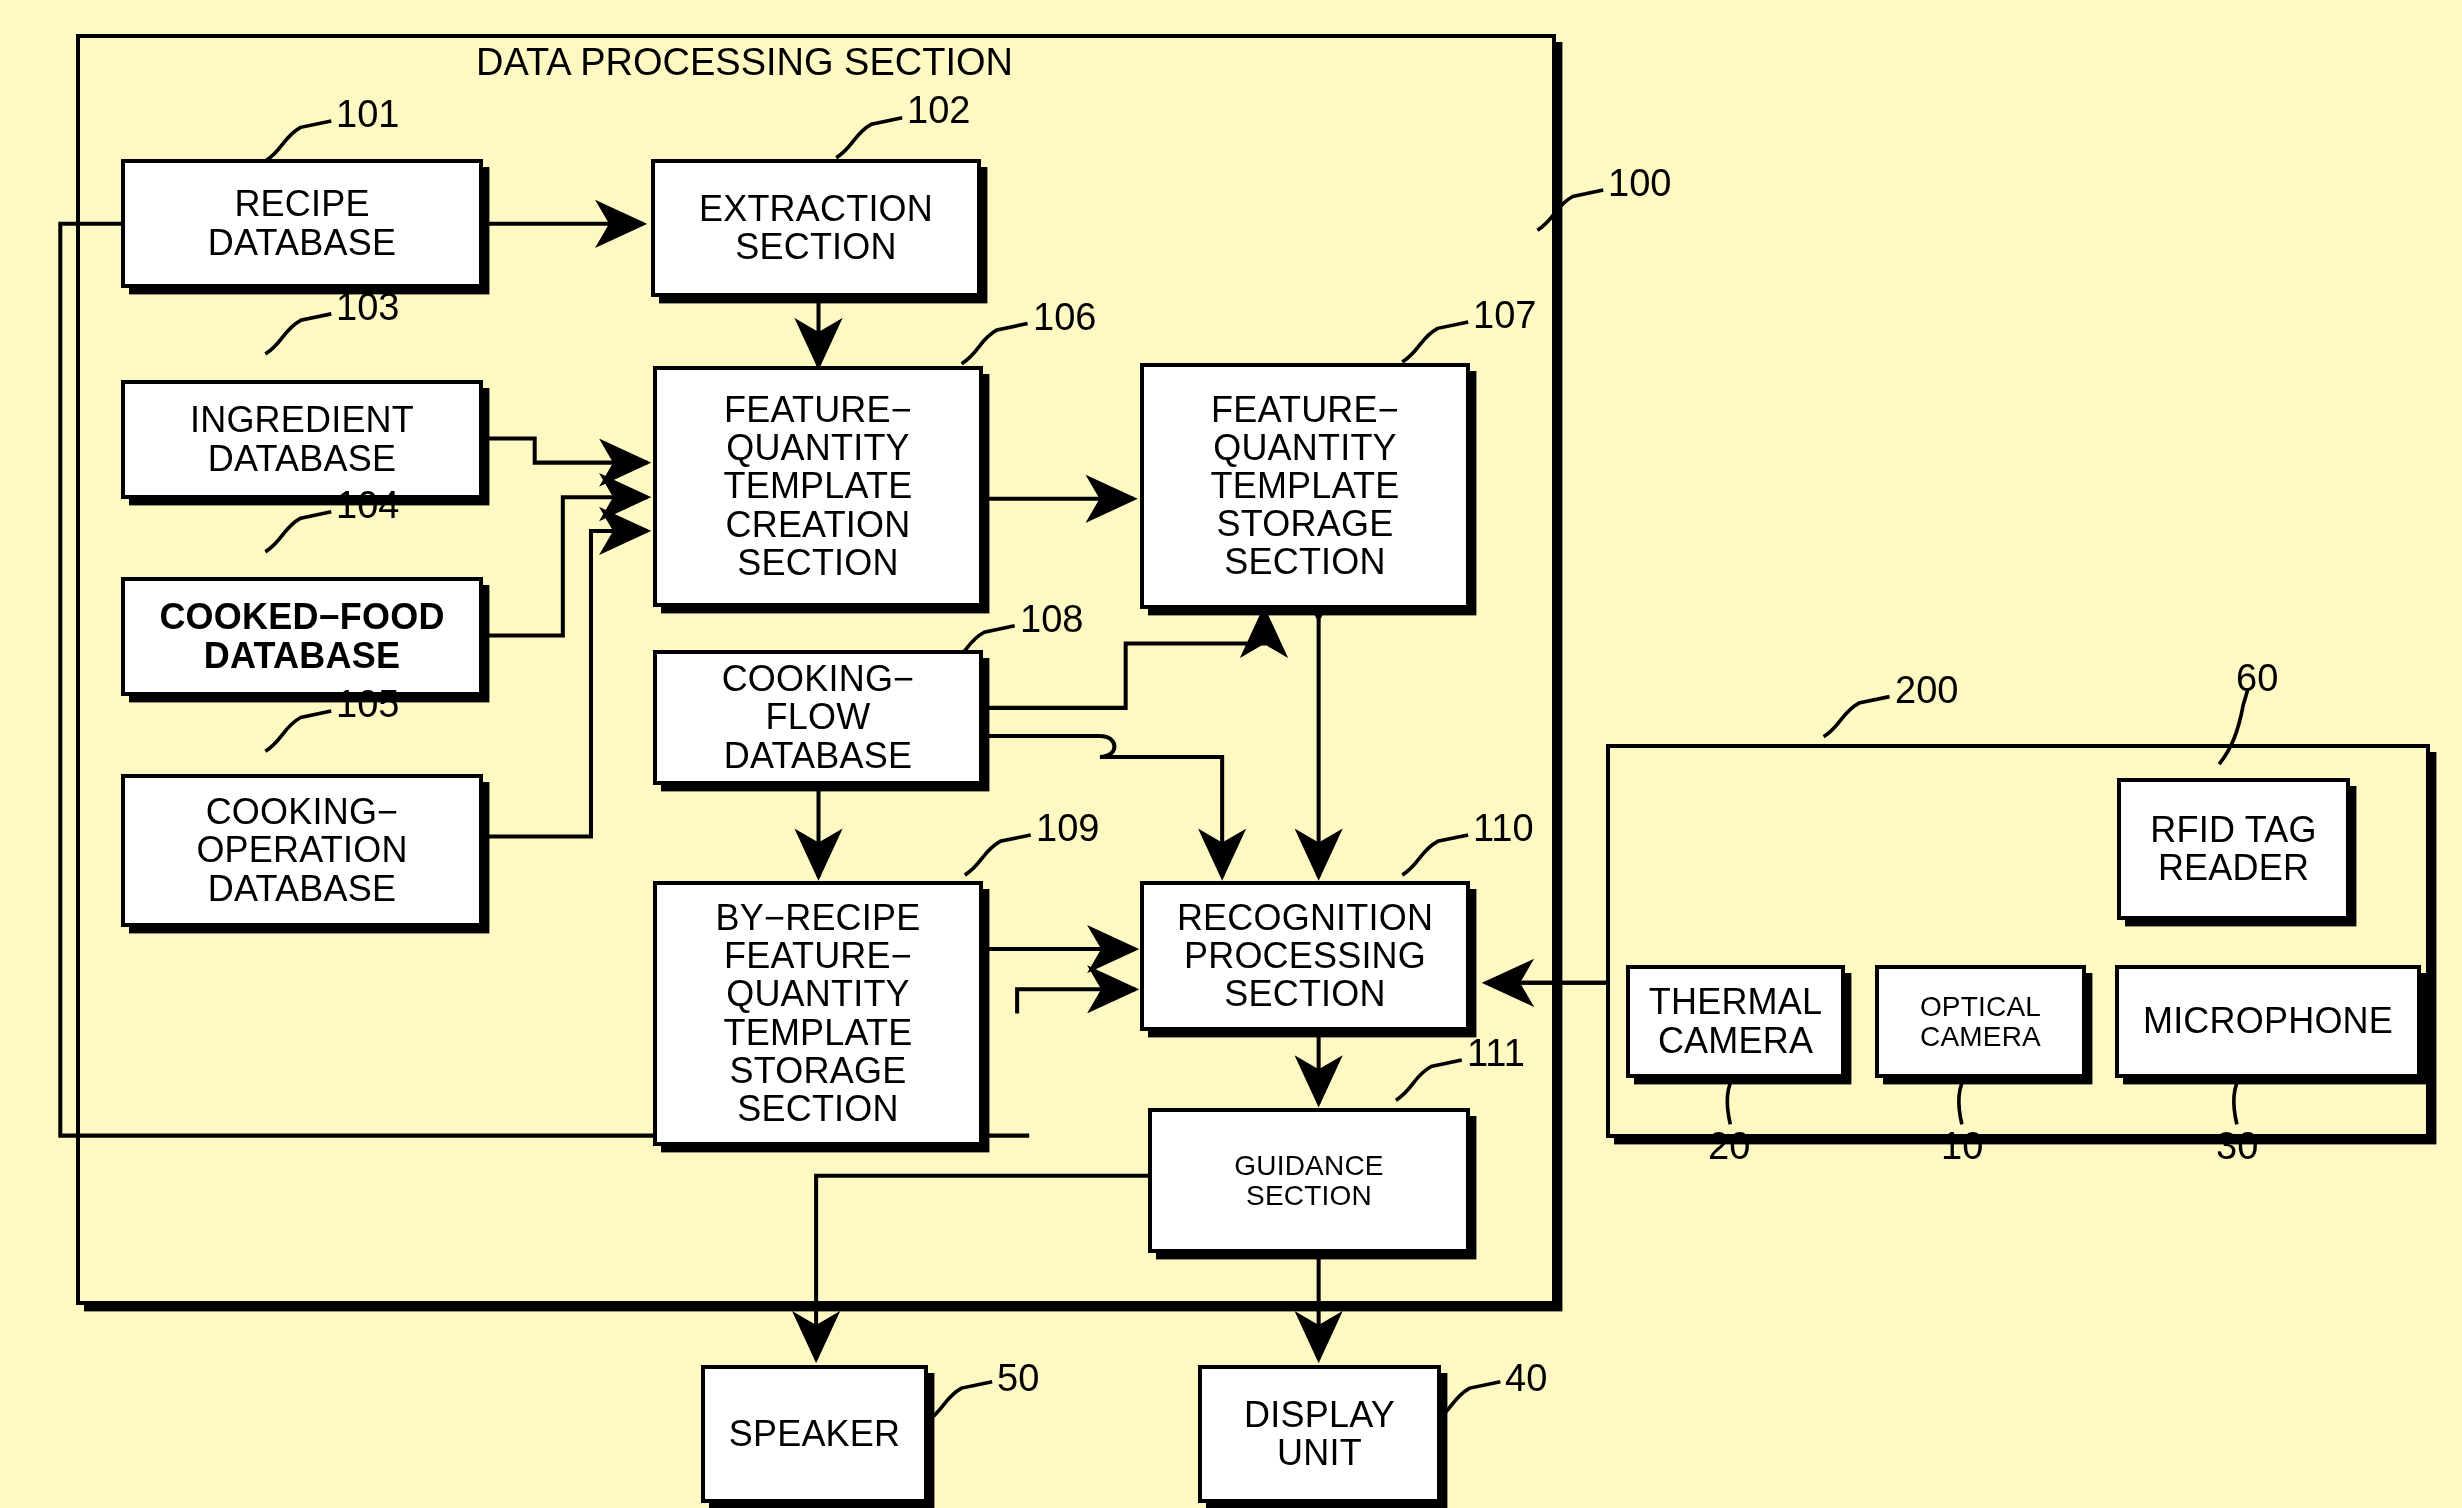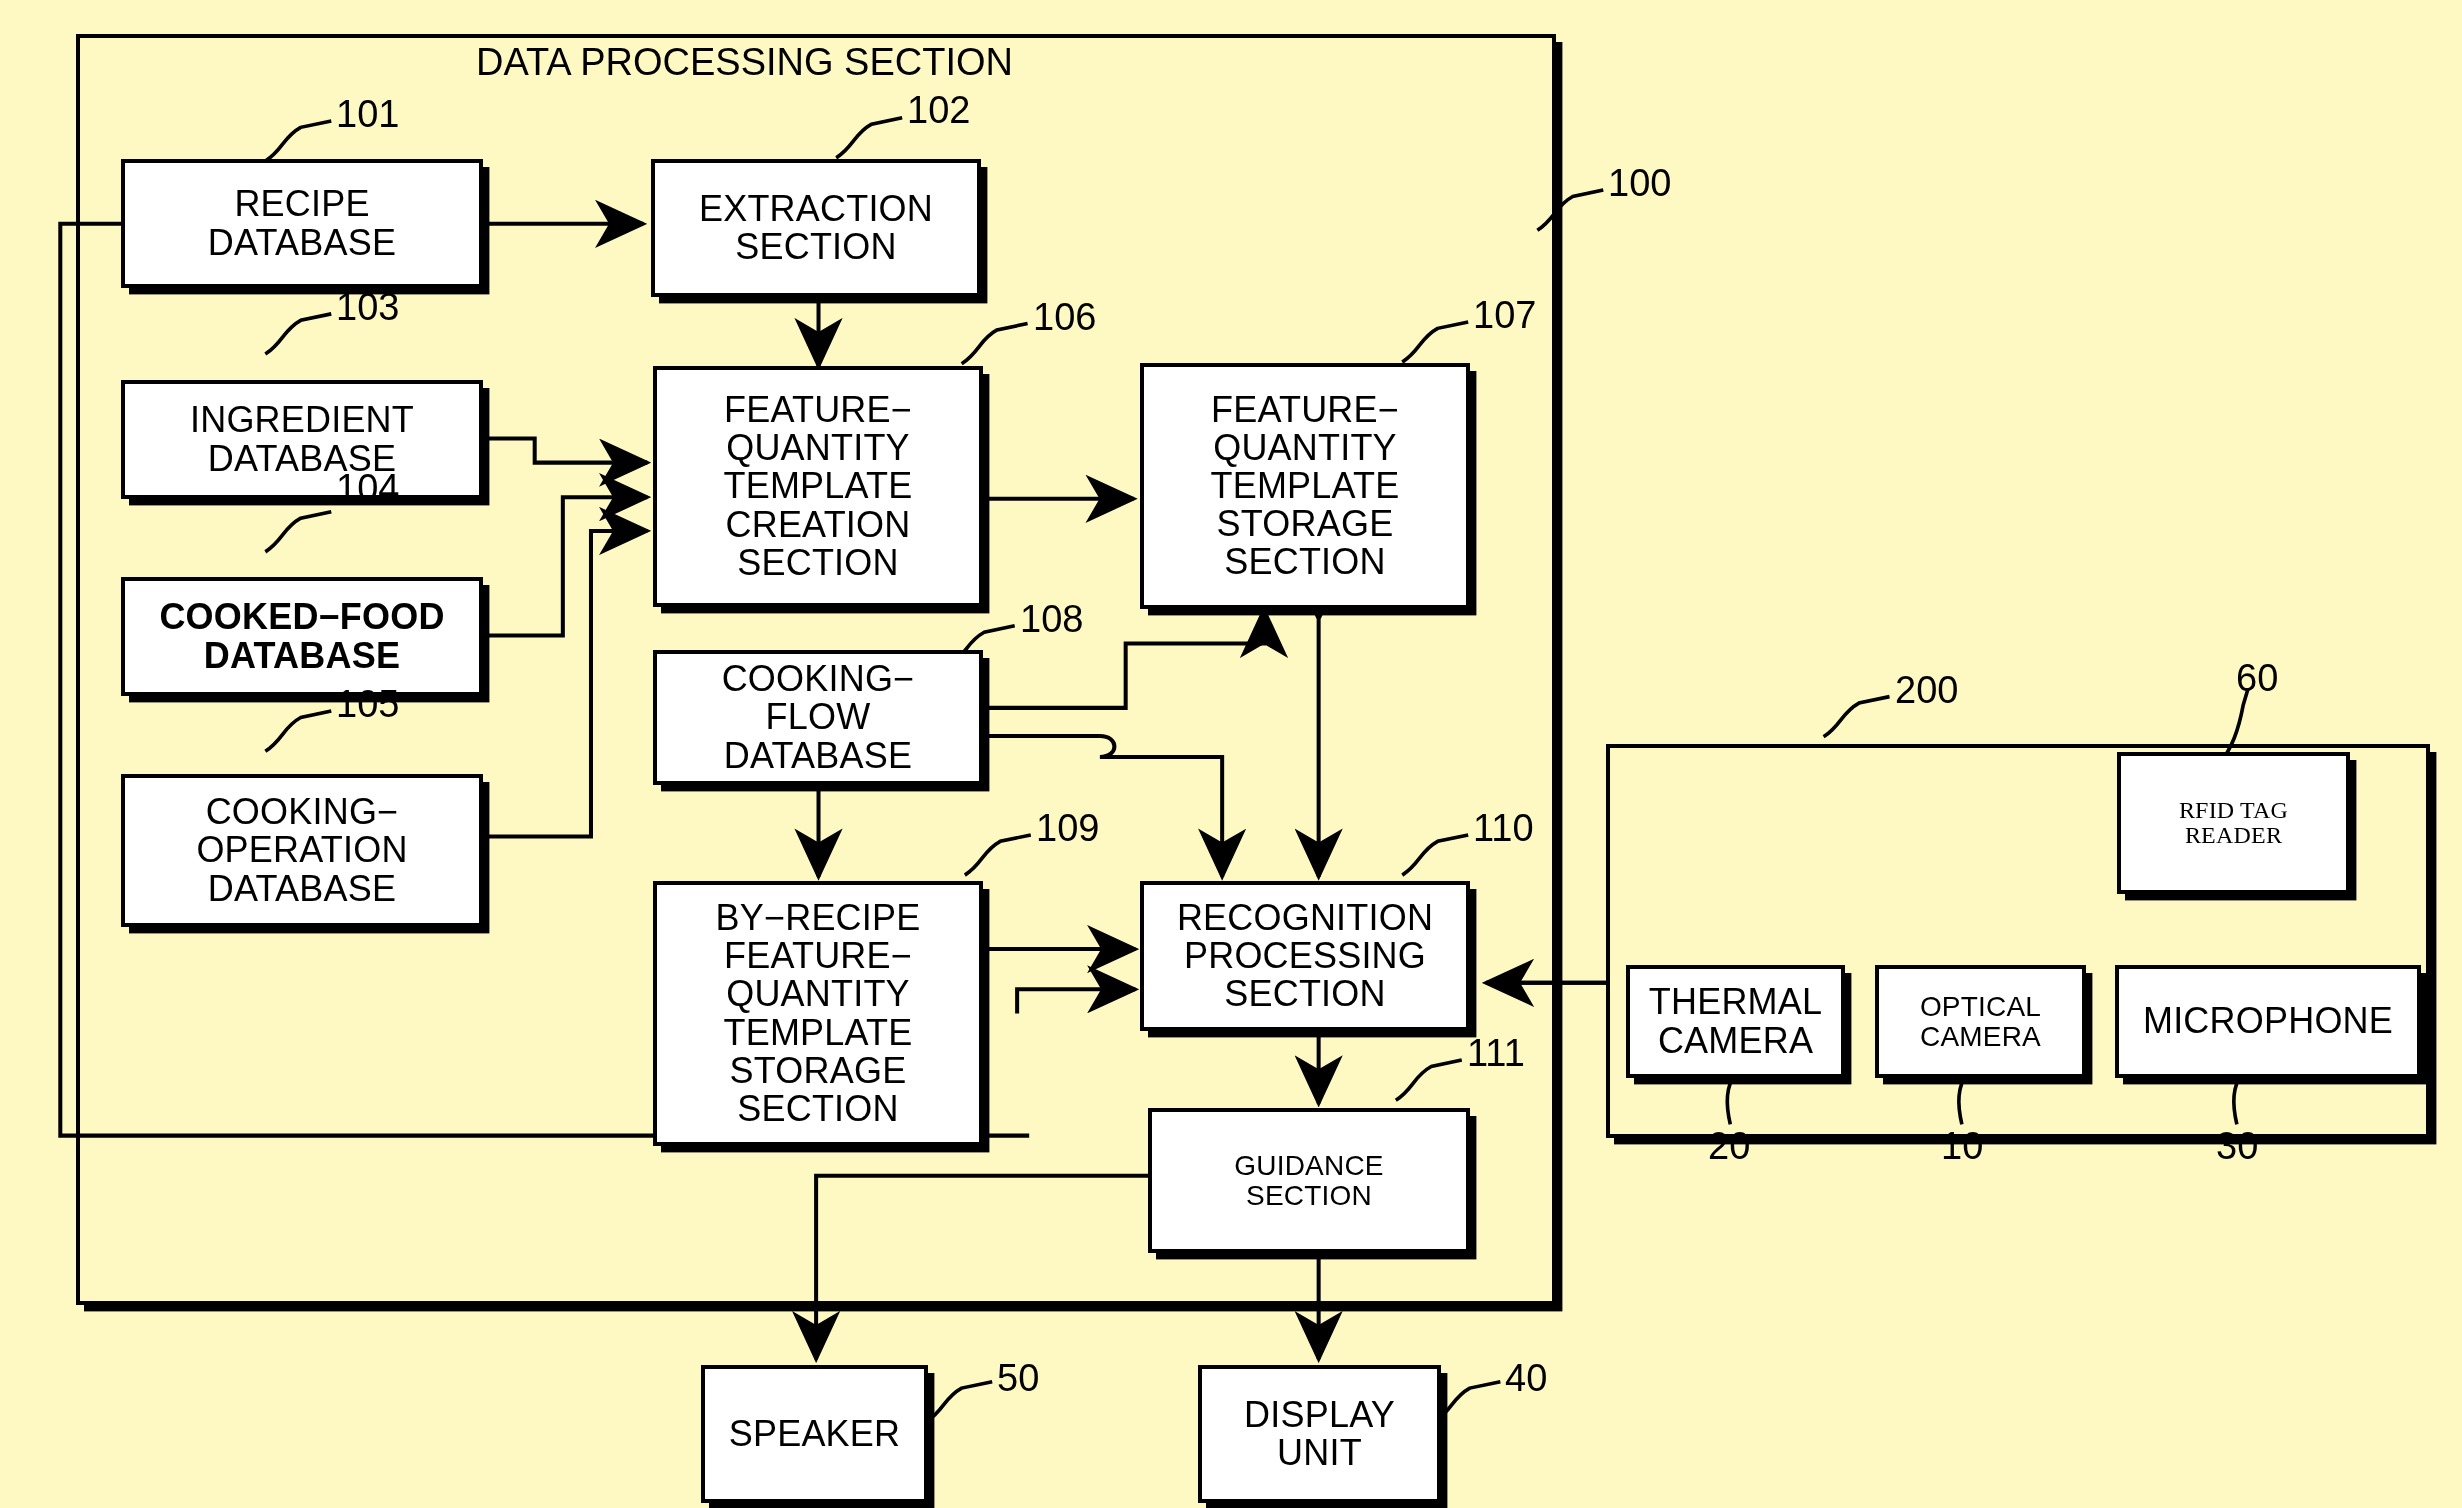--- a/index.html
+++ b/index.html
@@ -164,21 +164,21 @@
     <span>RECOGNITION
 PROCESSING
 SECTION</span>
   </div>
 
   <div class="box" style="left:1148px;top:1108px;width:322px;height:145px;font-size:28px;">
     <span>GUIDANCE
 SECTION</span>
   </div>
 
-  <div class="box" style="left:2117px;top:752px;width:233px;height:142px;font-size:24px;font-family:Liberation Serif, serif;">
+  <div class="box" style="left:2117px;top:778px;width:233px;height:142px;font-size:36px;">
     <span>RFID TAG
 READER</span>
   </div>
 
   <div class="box" style="left:1626px;top:965px;width:219px;height:113px;font-size:36px;">
     <span>THERMAL
 CAMERA</span>
   </div>
 
   <div class="box" style="left:1875px;top:965px;width:211px;height:113px;font-size:28px;">
@@ -195,21 +195,21 @@
   </div>
 
   <div class="box" style="left:1198px;top:1365px;width:243px;height:138px;font-size:36px;">
     <span>DISPLAY
 UNIT</span>
   </div>
 
   <div class="reflabel" style="left:336px;top:95px;">101</div>
   <div class="reflabel" style="left:907px;top:91px;">102</div>
   <div class="reflabel" style="left:336px;top:288px;">103</div>
-  <div class="reflabel" style="left:336px;top:469px;">104</div>
+  <div class="reflabel" style="left:336px;top:486px;">104</div>
   <div class="reflabel" style="left:336px;top:685px;">105</div>
   <div class="reflabel" style="left:1033px;top:298px;">106</div>
   <div class="reflabel" style="left:1473px;top:296px;">107</div>
   <div class="reflabel" style="left:1020px;top:600px;">108</div>
   <div class="reflabel" style="left:1036px;top:809px;">109</div>
   <div class="reflabel" style="left:1473px;top:809px;">110</div>
   <div class="reflabel" style="left:1467px;top:1034px;">111</div>
   <div class="reflabel" style="left:1608px;top:164px;">100</div>
   <div class="reflabel" style="left:1895px;top:671px;">200</div>
   <div class="reflabel" style="left:2236px;top:659px;">60</div>

